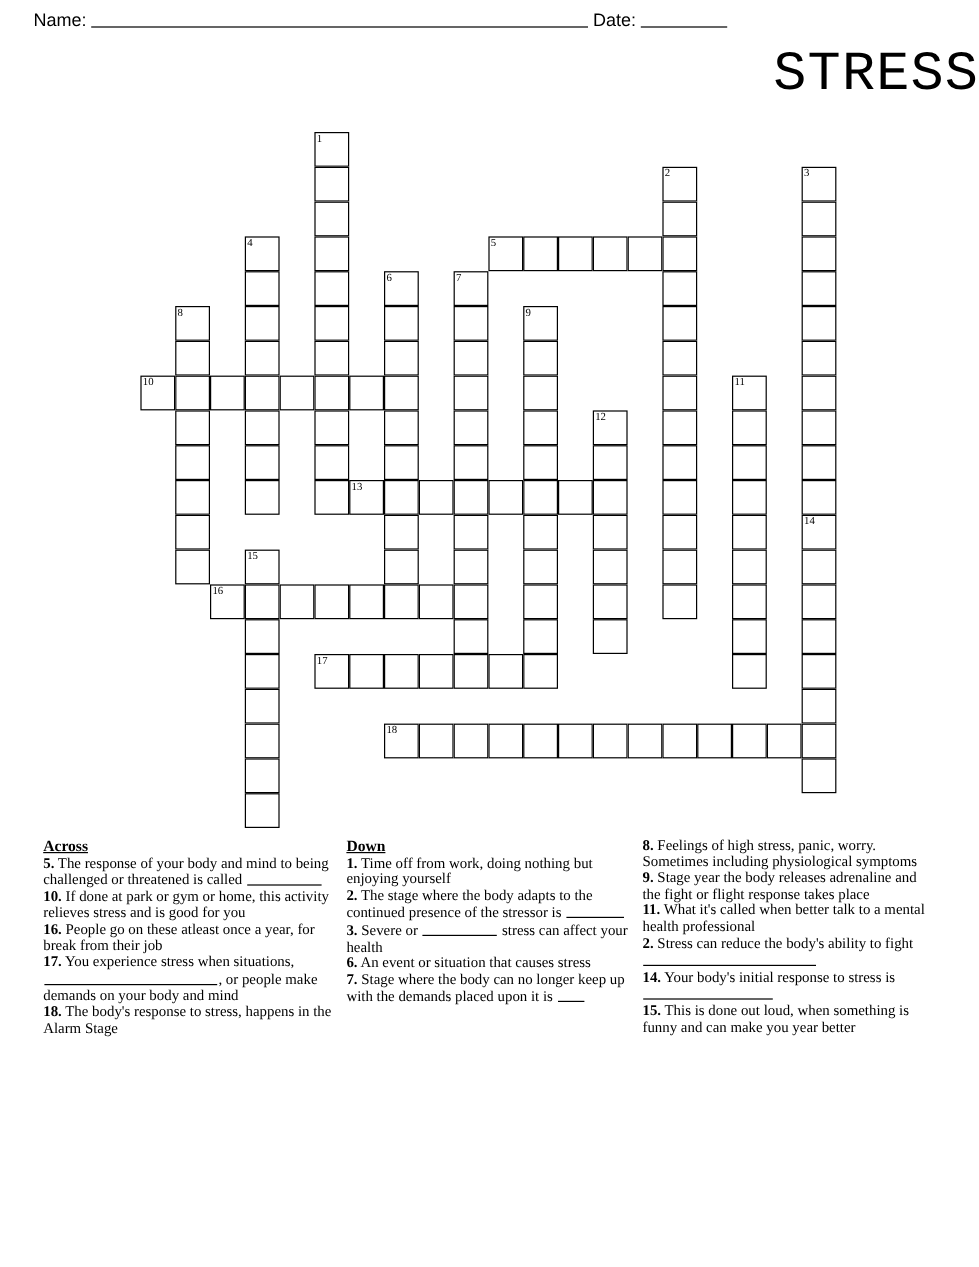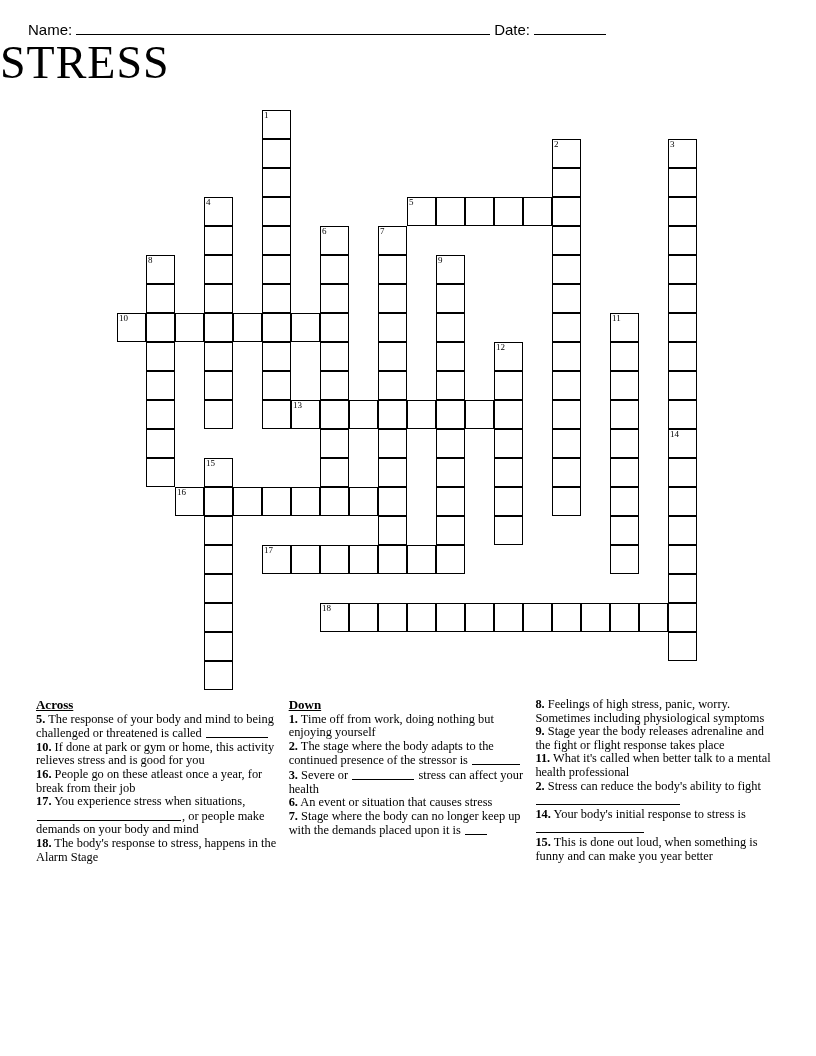--- a/index.html
+++ b/index.html
@@ -9,21 +9,21 @@
     background: #ffffff;
     font-family: "Liberation Serif", serif;
     color: #000000;
     position: relative;
     overflow: hidden;
   }
 
   
   .header-row {
     position: absolute;
-    left: 0; top: 12px;
+    left: 0; top: 0;
     width: 816px;
     height: 26px;
     display: flex;
     align-items: flex-end;
     font-family: "Liberation Sans", sans-serif;
     font-size: 15px;
     padding-left: 28px;
     box-sizing: border-box;
   }
   .hdr-label { white-space: pre; }
@@ -37,22 +37,22 @@
     display: inline-block;
     width: 72px;
     border-bottom: 1px solid #000;
     margin: 0 2px 3px 4px;
   }
 
   .puzzle-title {
     position: absolute;
     left: 0; top: 36px;
     width: 816px;
-    text-align: left;
-    font-family: Liberation Serif, serif;
+    text-align: right;
+    font-family: Liberation Mono, monospace;
     font-size: 46px;
     letter-spacing: 1px;
     font-weight: normal;
     margin: 0;
   }
 
   
   #grid {
     position: absolute;
     left: 0; top: 0;
@@ -81,21 +81,20 @@
   .clues {
     position: absolute;
     left: 0;
     top: 698px;
     width: 816px;
     height: 350px;
     display: flex;
     padding: 0 36px;
     box-sizing: border-box;
     gap: 0;
-    justify-content: flex-end;
   }
   .clue-col {
     font-family: "Liberation Serif", serif;
     font-size: 12.4px;
     line-height: 13.6px;
   }
   .col-a { width: 246px; padding-right: 10px; }
   .col-b { width: 240px; padding-right: 10px; }
   .col-c { width: 248px; }
   .clue-heading {

